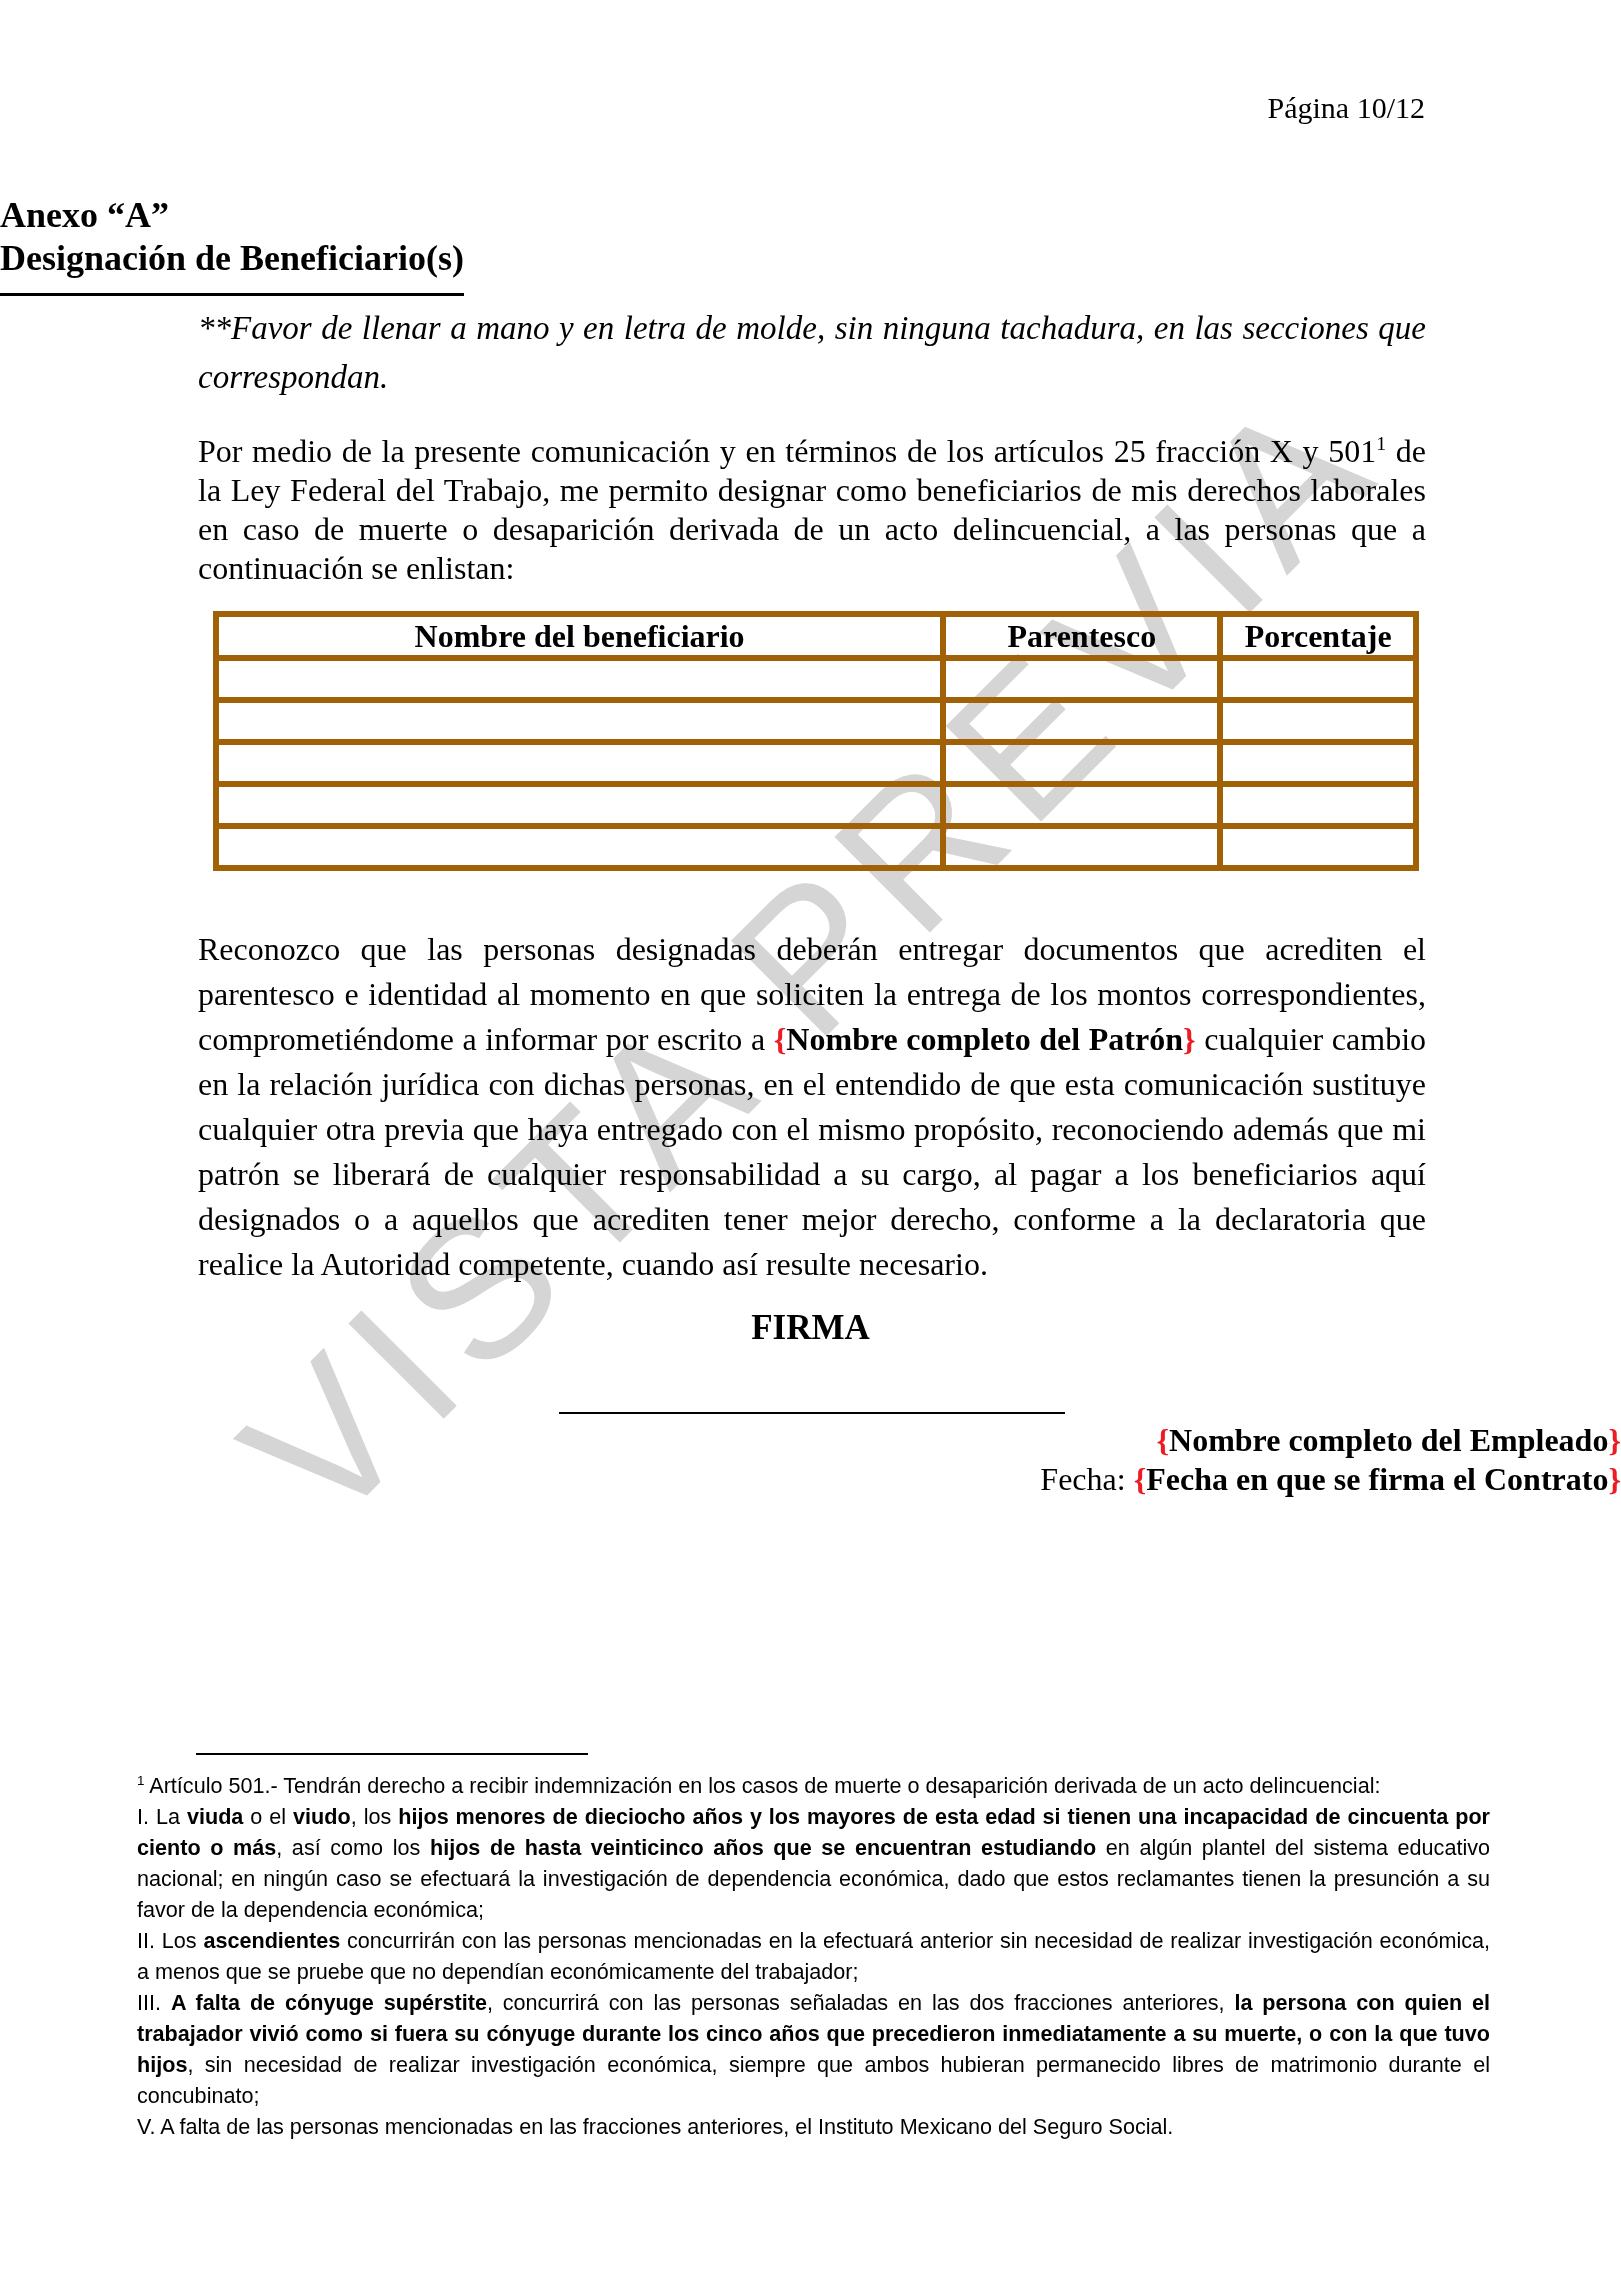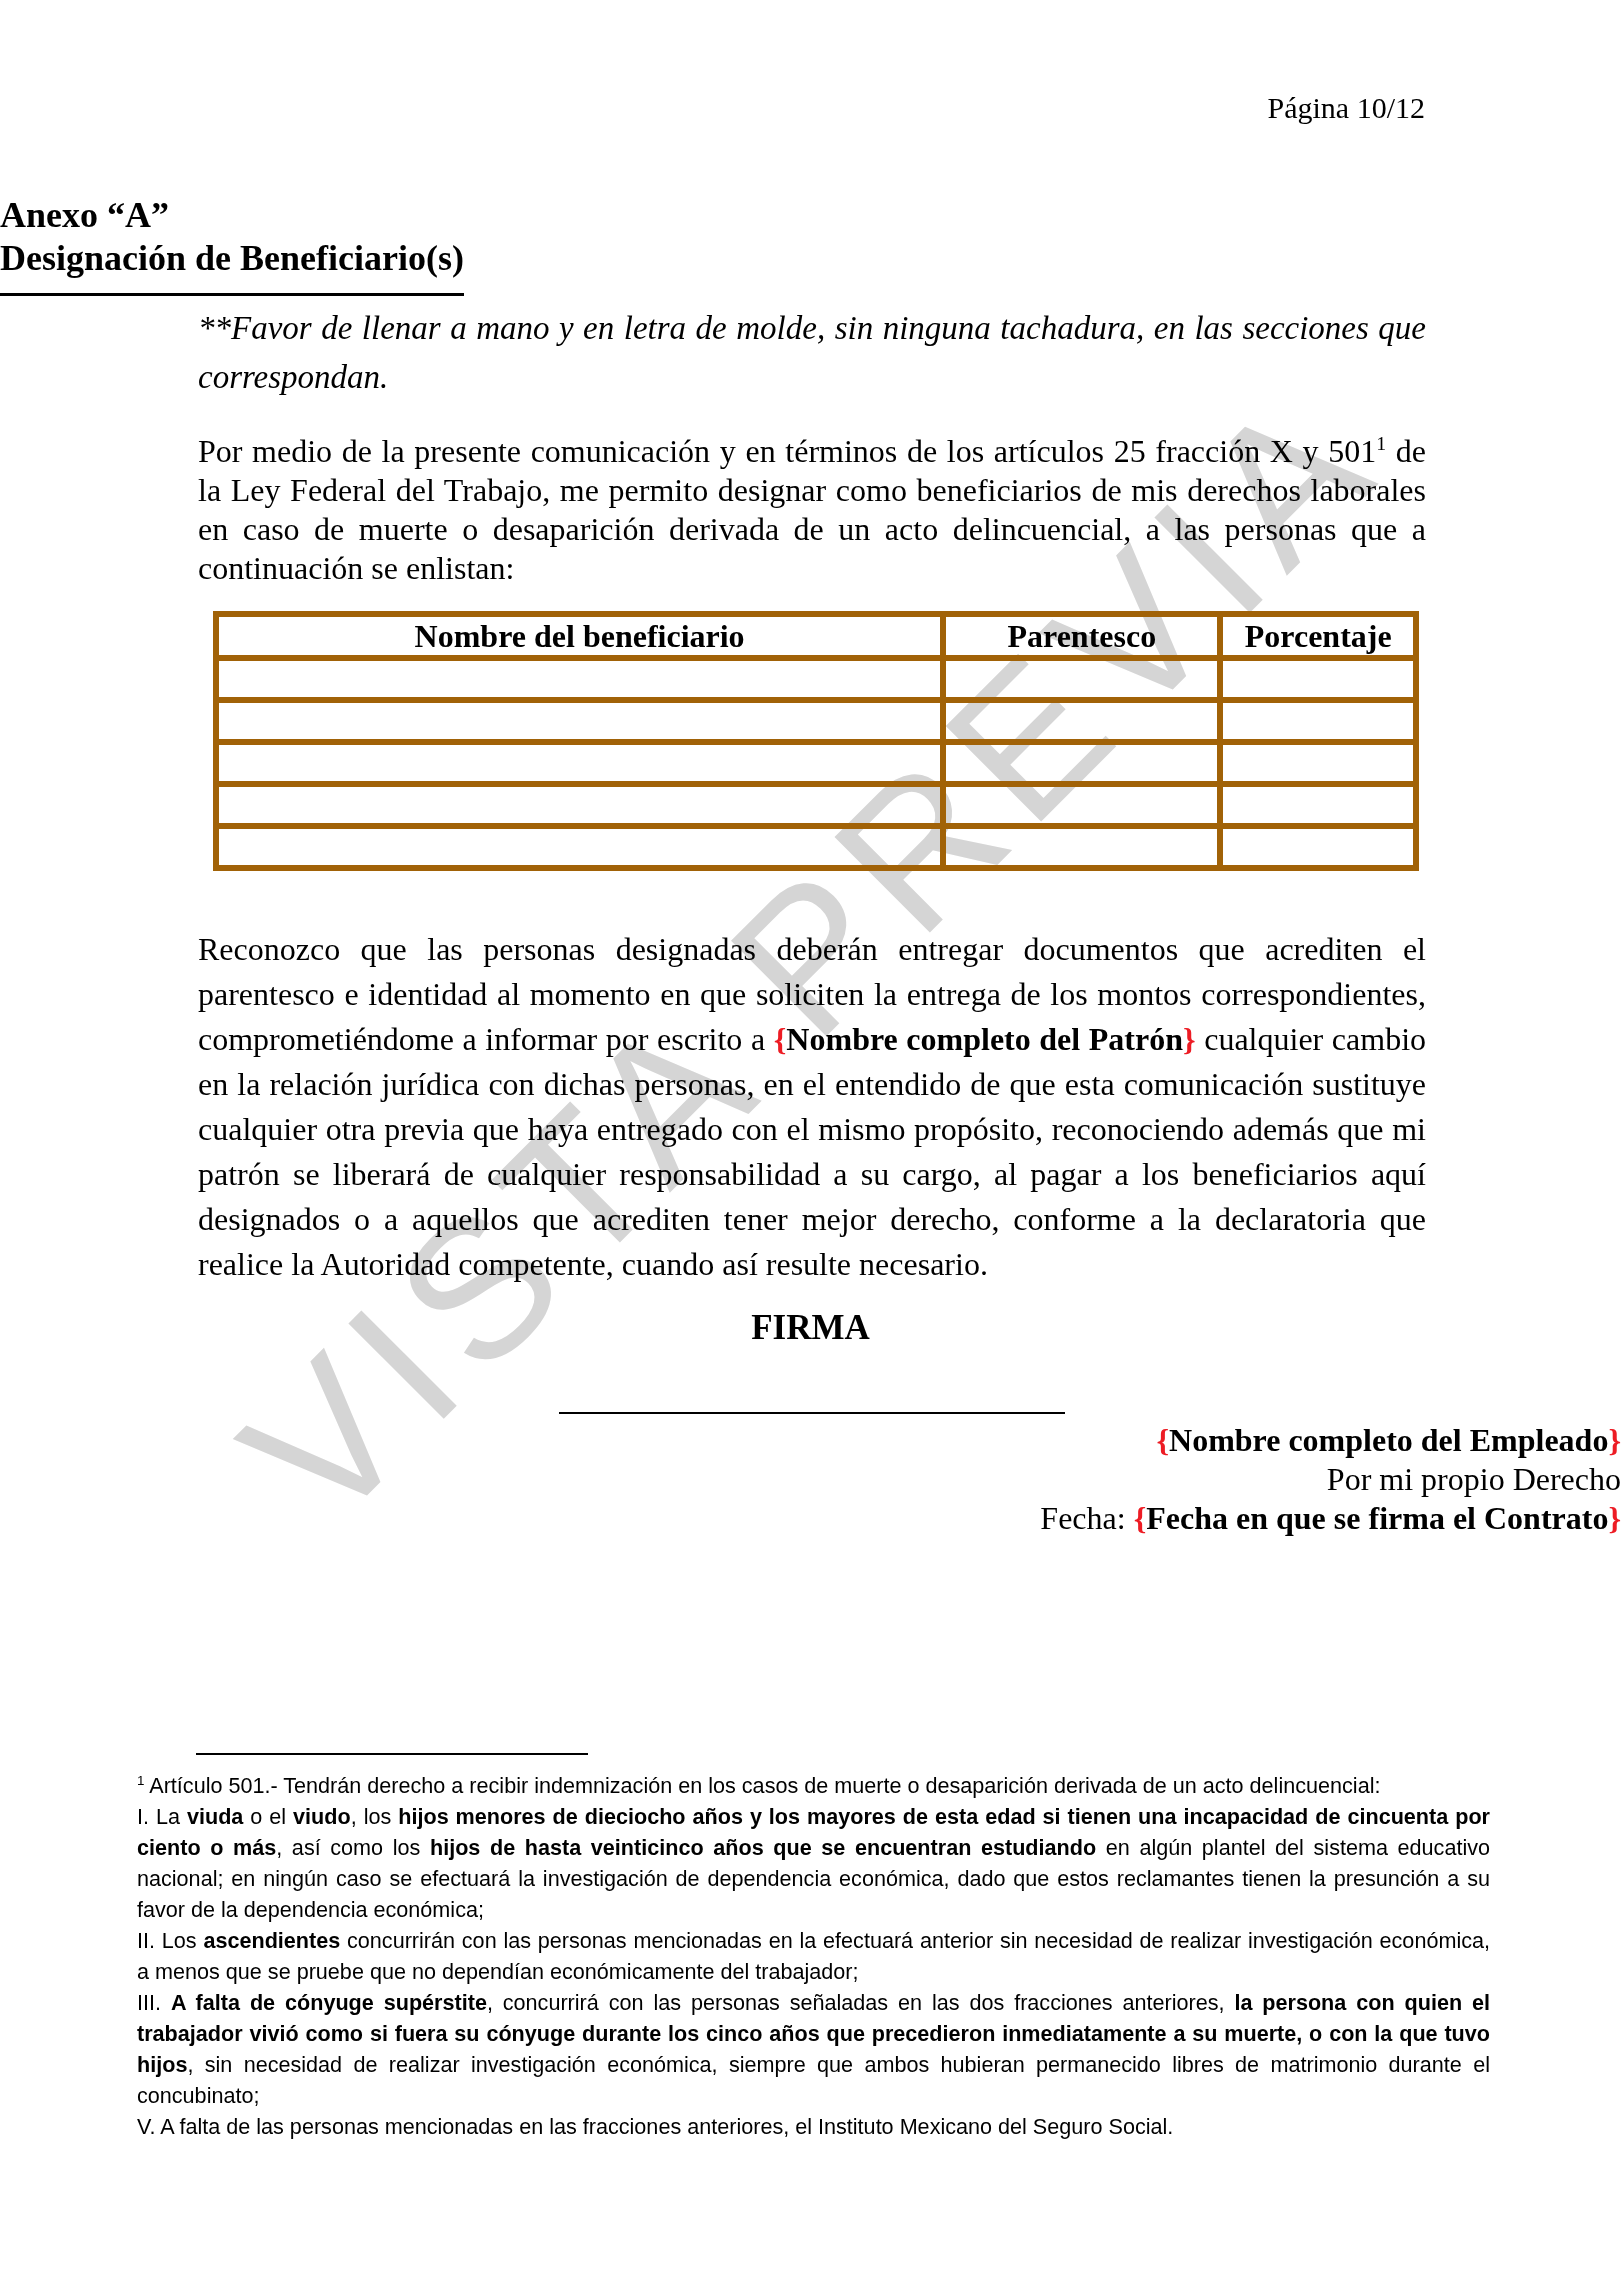--- a/index.html
+++ b/index.html
@@ -125,21 +125,20 @@
     </table>
 
     <div class="abs ack"><span>Reconozco que las personas designadas deberán entregar documentos que acrediten el parentesco e identidad al momento en que soliciten la entrega de los montos correspondientes, comprometiéndome a informar por escrito a </span><span class="r">{</span><span class="b">Nombre completo del Patrón</span><span class="r">}</span><span> cualquier cambio en la relación jurídica con dichas personas, en el entendido de que esta comunicación sustituye cualquier otra previa que haya entregado con el mismo propósito, reconociendo además que mi patrón se liberará de cualquier responsabilidad a su cargo, al pagar a los beneficiarios aquí designados o a aquellos que acrediten tener mejor derecho, conforme a la declaratoria que realice la Autoridad competente, cuando así resulte necesario.</span></div>
 
     <div class="abs firma">FIRMA</div>
 
     <div class="abs sigline"></div>
 
     <div class="abs sigblock">
       <div><span class="r">{</span><span class="b">Nombre completo del Empleado</span><span class="r">}</span></div>
-      <div>Por mi propio Derecho</div>
       <div><span>Fecha: </span><span class="r">{</span><span class="b">Fecha en que se firma el Contrato</span><span class="r">}</span></div>
     </div>
 
     <div class="abs fnrule"></div>
 
     <div class="abs footnote">
       <p><span class="sup">1</span><span> Artículo 501.- Tendrán derecho a recibir indemnización en los casos de muerte o desaparición derivada de un acto delincuencial:</span></p>
       <p><span>I. La </span><span class="b">viuda</span><span> o el </span><span class="b">viudo</span><span>, los </span><span class="b">hijos menores de dieciocho años y los mayores de esta edad si tienen una incapacidad de cincuenta por ciento o más</span><span>, así como los </span><span class="b">hijos de hasta veinticinco años que se encuentran estudiando</span><span> en algún plantel del sistema educativo nacional; en ningún caso se efectuará la investigación de dependencia económica, dado que estos reclamantes tienen la presunción a su favor de la dependencia económica;</span></p>
       <p><span>II. Los </span><span class="b">ascendientes</span><span> concurrirán con las personas mencionadas en la efectuará anterior sin necesidad de realizar investigación económica, a menos que se pruebe que no dependían económicamente del trabajador;</span></p>
       <p><span>III. </span><span class="b">A falta de cónyuge supérstite</span><span>, concurrirá con las personas señaladas en las dos fracciones anteriores, </span><span class="b">la persona con quien el trabajador vivió como si fuera su cónyuge durante los cinco años que precedieron inmediatamente a su muerte, o con la que tuvo hijos</span><span>, sin necesidad de realizar investigación económica, siempre que ambos hubieran permanecido libres de matrimonio durante el concubinato;</span></p>

